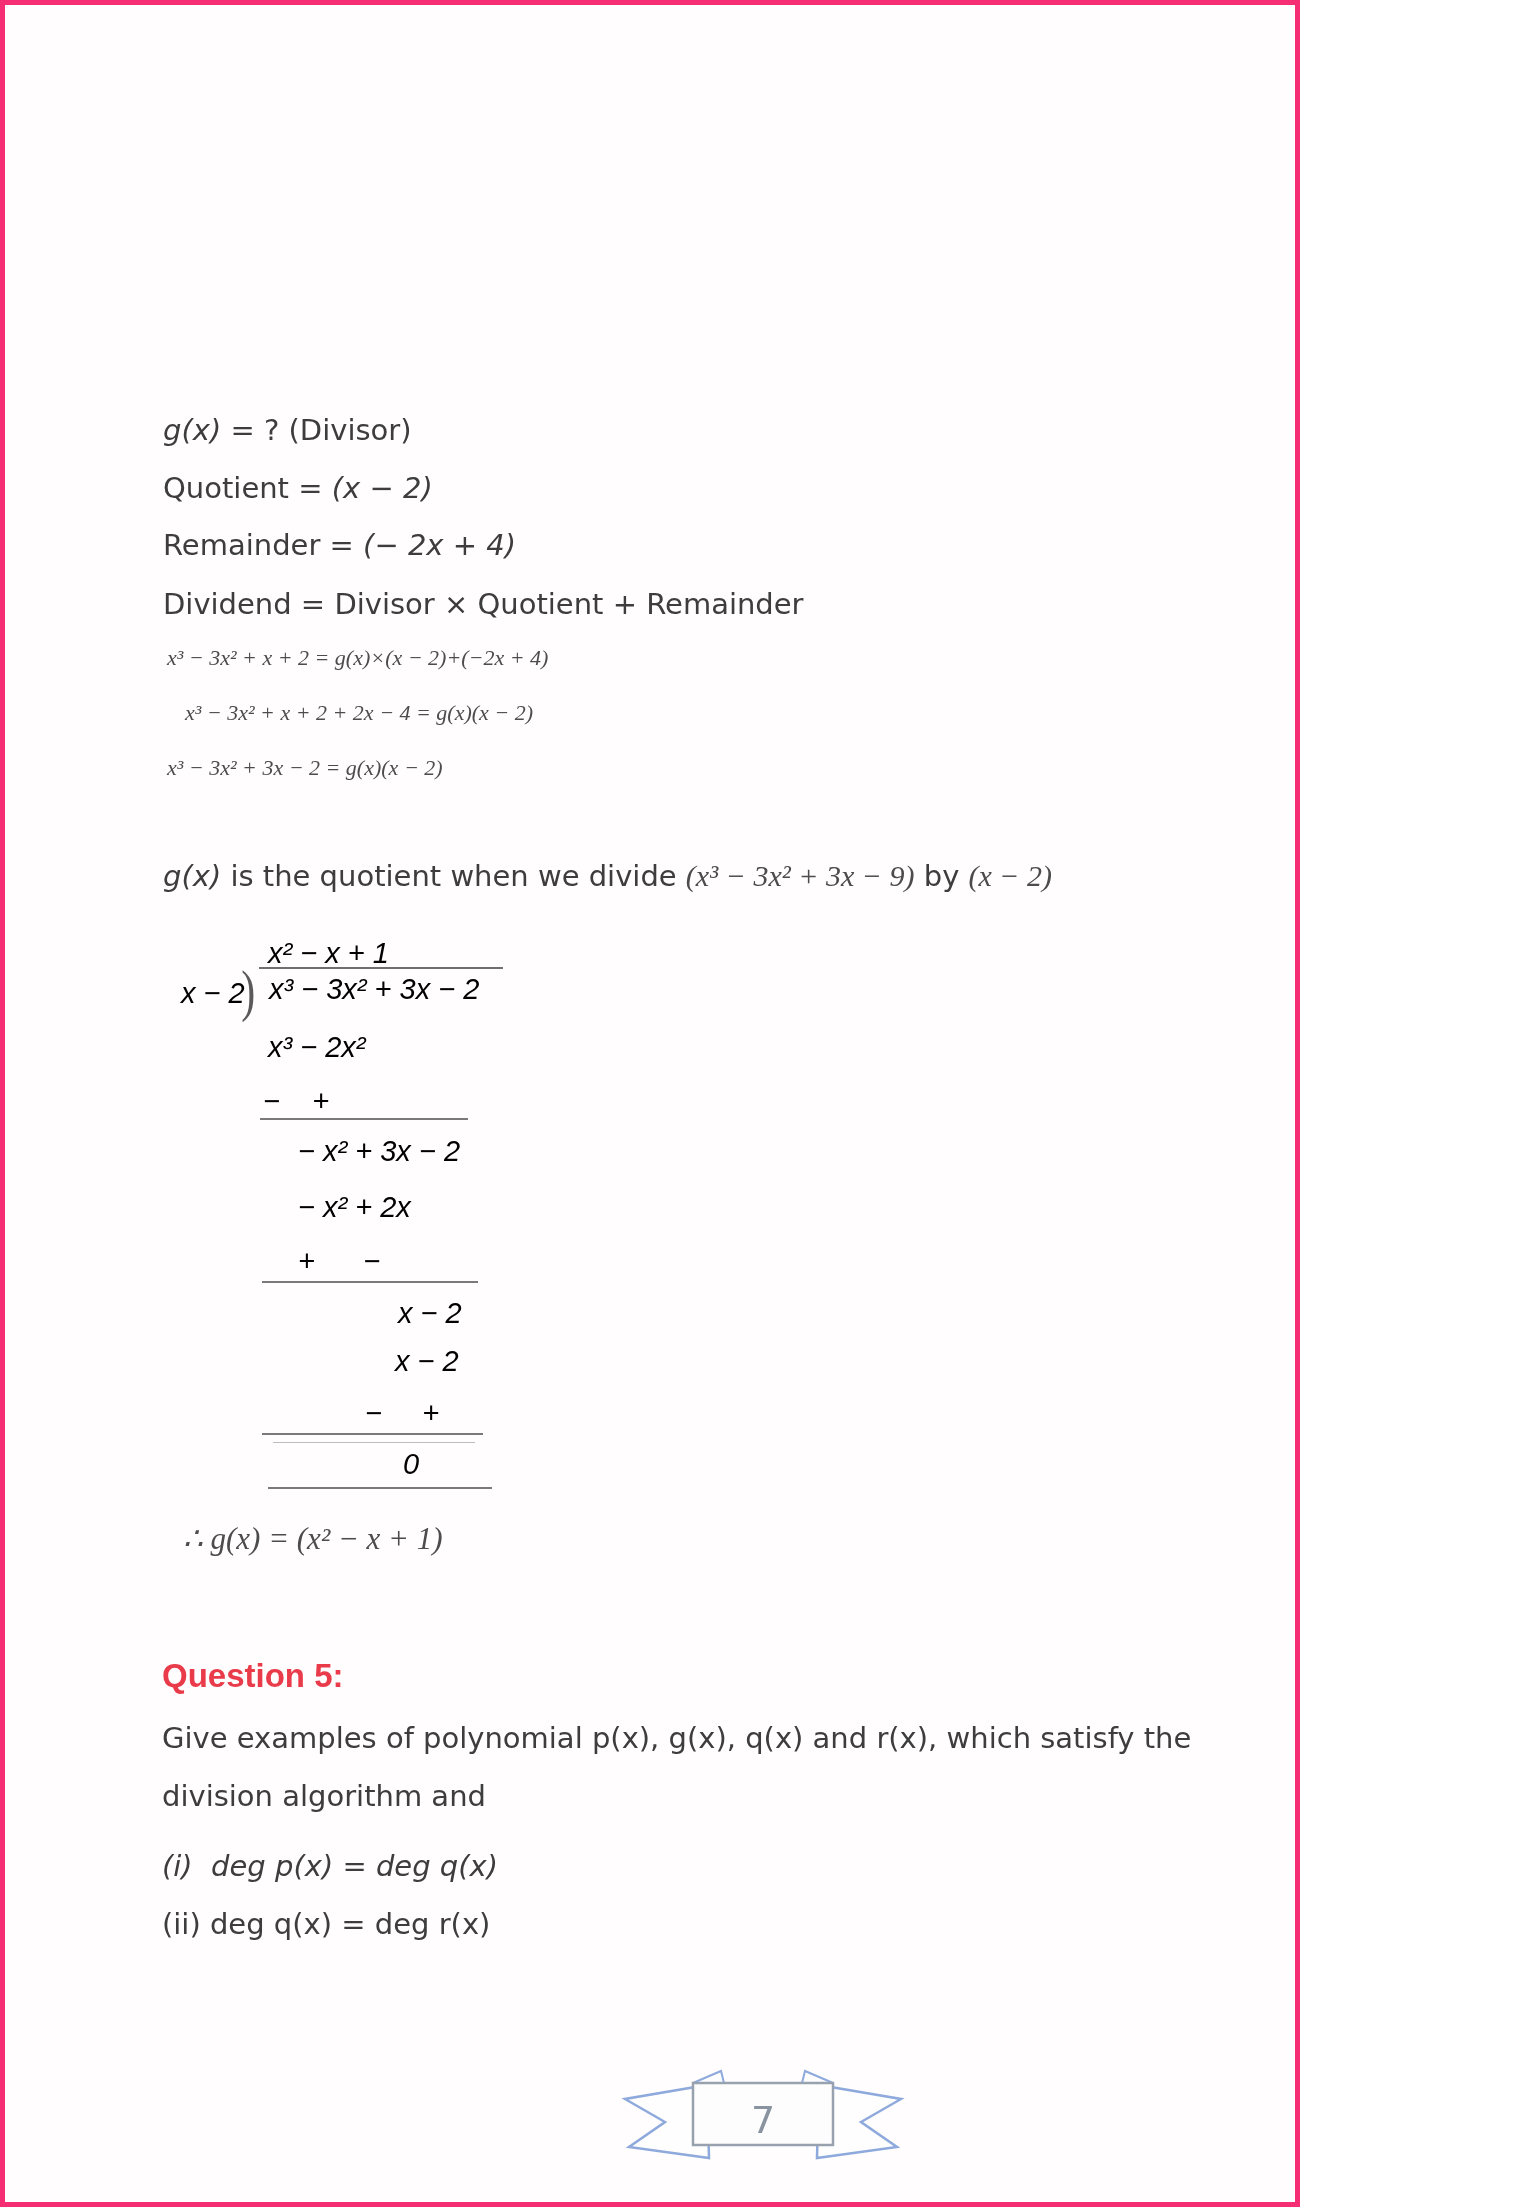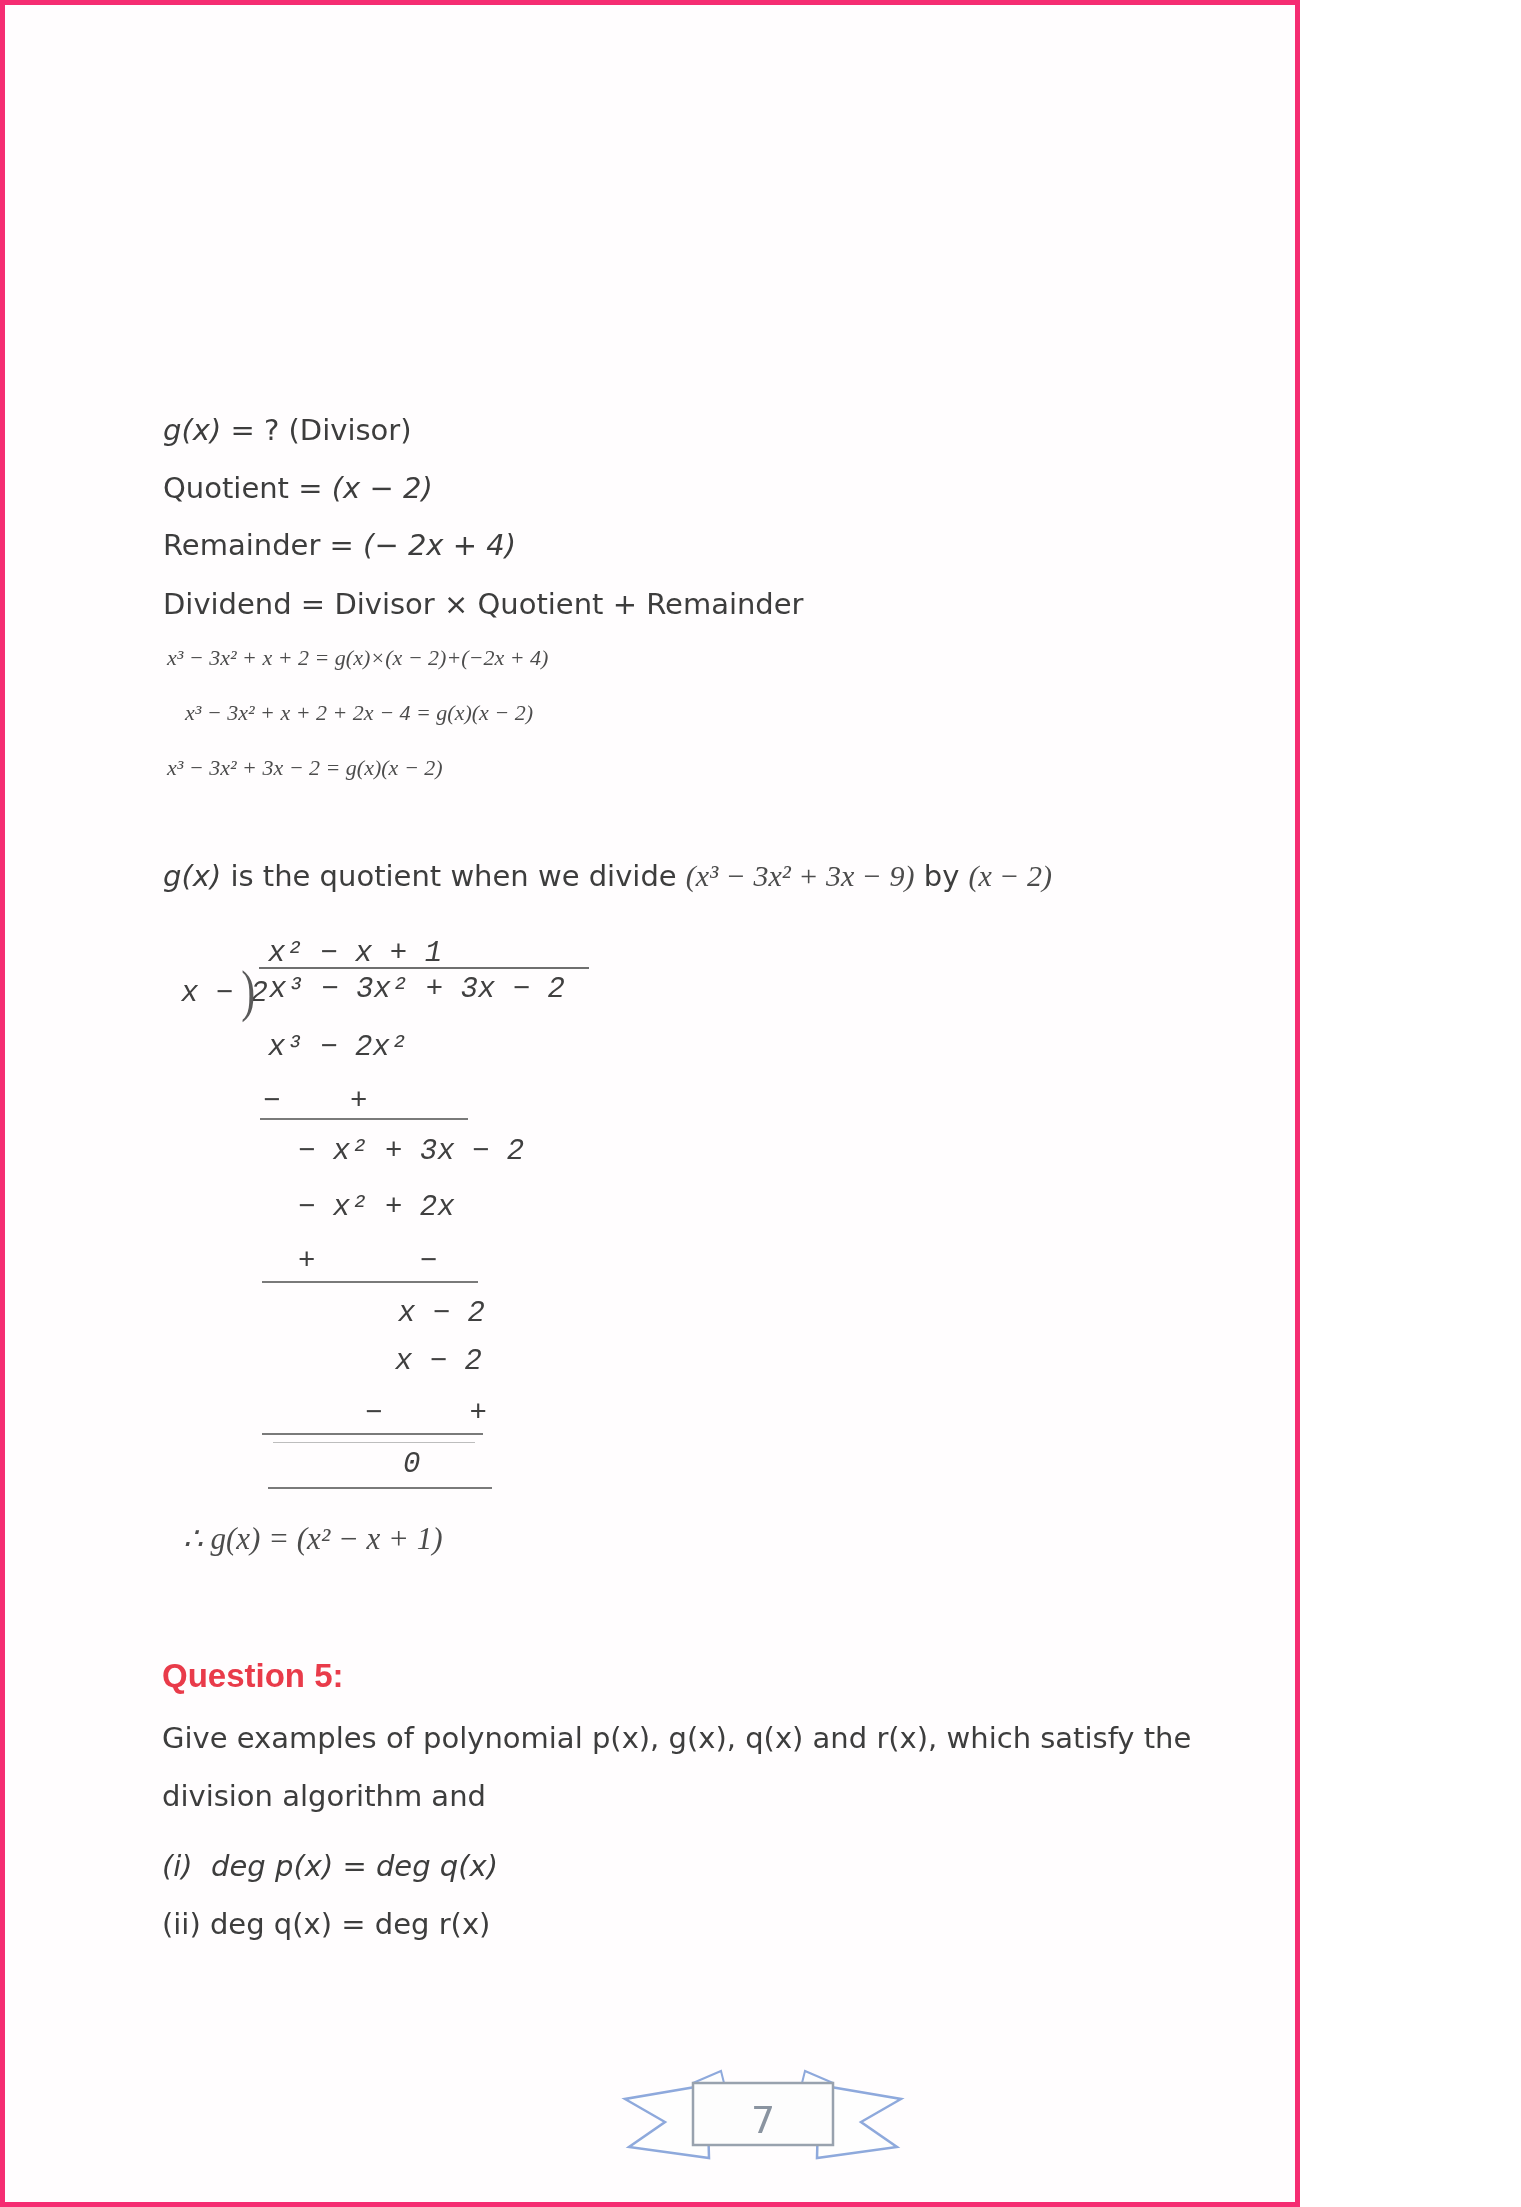--- a/index.html
+++ b/index.html
@@ -20,22 +20,22 @@
     font-family:"Liberation Serif","DejaVu Serif",serif;
     font-style:italic;
     color:#4c4c4c;
   }
   .eq{font-size:22px;white-space:pre;}
   .sentence-math{font-size:30px;}
   
   .longdiv{position:absolute;left:160px;top:930px;width:420px;height:580px;}
   .ld{
     position:absolute;
-    font-family:Liberation Mono, monospace;
-    font-style:italic;font-size:29px;color:#404040;white-space:pre;
+    font-family:Liberation Sans, sans-serif;
+    font-style:italic;font-size:29px;color:#000000;white-space:pre;
   }
   .ld-paren{
     position:absolute;
     font-family:"Liberation Serif","DejaVu Serif",serif;
     font-size:56px;font-weight:300;color:#5a5a5a;
     transform:scaleX(.75);
   }
   .ld-dividend{
     border-top:2px solid #6f6f6f;
     padding:4px 24px 0 10px;

